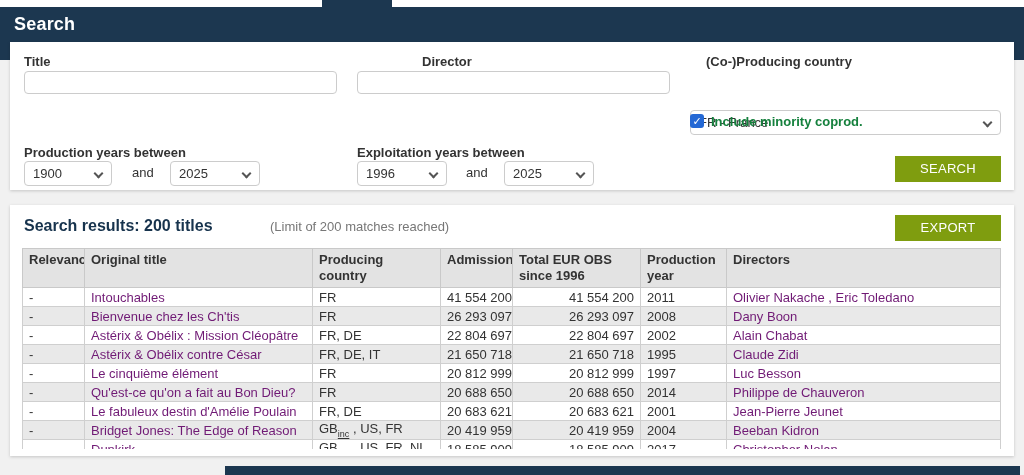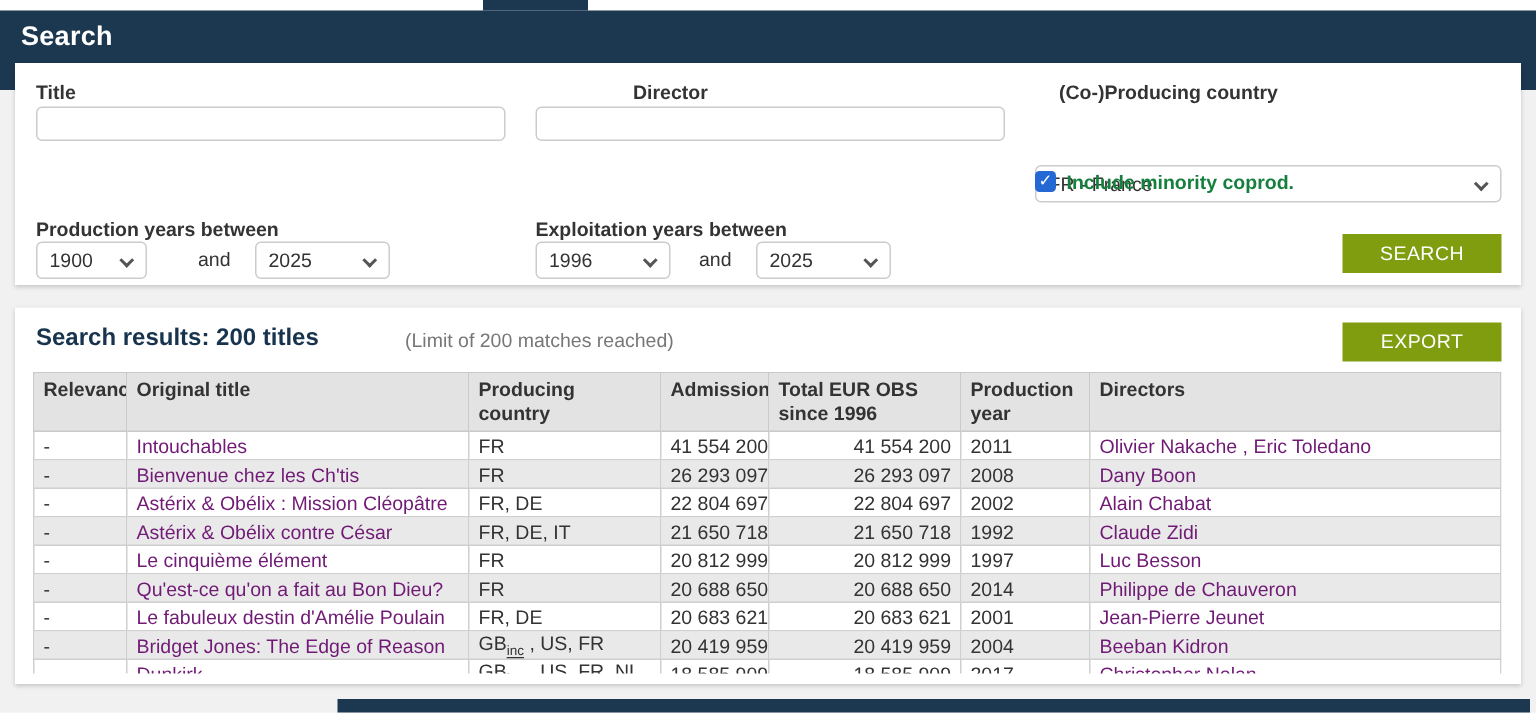--- a/index.html
+++ b/index.html
@@ -77,21 +77,21 @@
     <span>FR - France</span>
     <span class="chev"></span>
   </div>
 
   <div class="checkbox" style="left:680px; top:72px;">
     <span>✓</span>
   </div>
   <div class="checkbox-label" style="left:701px; top:72px;">Include minority coprod.</div>
 
   <div class="field-label" style="left:14px; top:103px;">Production years between</div>
-  <div class="select" style="left:14px; top:119px; width:74px;">
+  <div class="select" style="left:14px; top:119px; width:88px;">
     <span>1900</span>
     <span class="chev"></span>
   </div>
   <div class="and-label" style="left:122px; top:123px;">and</div>
   <div class="select" style="left:160px; top:119px; width:90px;">
     <span>2025</span>
     <span class="chev"></span>
   </div>
 
   <div class="field-label" style="left:347px; top:103px;">Exploitation years between</div>
@@ -162,21 +162,21 @@
             <td class="num">22 804 697</td>
             <td>2002</td>
             <td><a class="cell-link">Alain Chabat</a></td>
           </tr>
           <tr>
             <td>-</td>
             <td><a class="cell-link">Astérix &amp; Obélix contre César</a></td>
             <td>FR, DE, IT</td>
             <td class="num">21 650 718</td>
             <td class="num">21 650 718</td>
-            <td>1992</td>
+            <td>1995</td>
             <td><a class="cell-link">Claude Zidi</a></td>
           </tr>
           <tr>
             <td>-</td>
             <td><a class="cell-link">Le cinquième élément</a></td>
             <td>FR</td>
             <td class="num">20 812 999</td>
             <td class="num">20 812 999</td>
             <td>1997</td>
             <td><a class="cell-link">Luc Besson</a></td>

